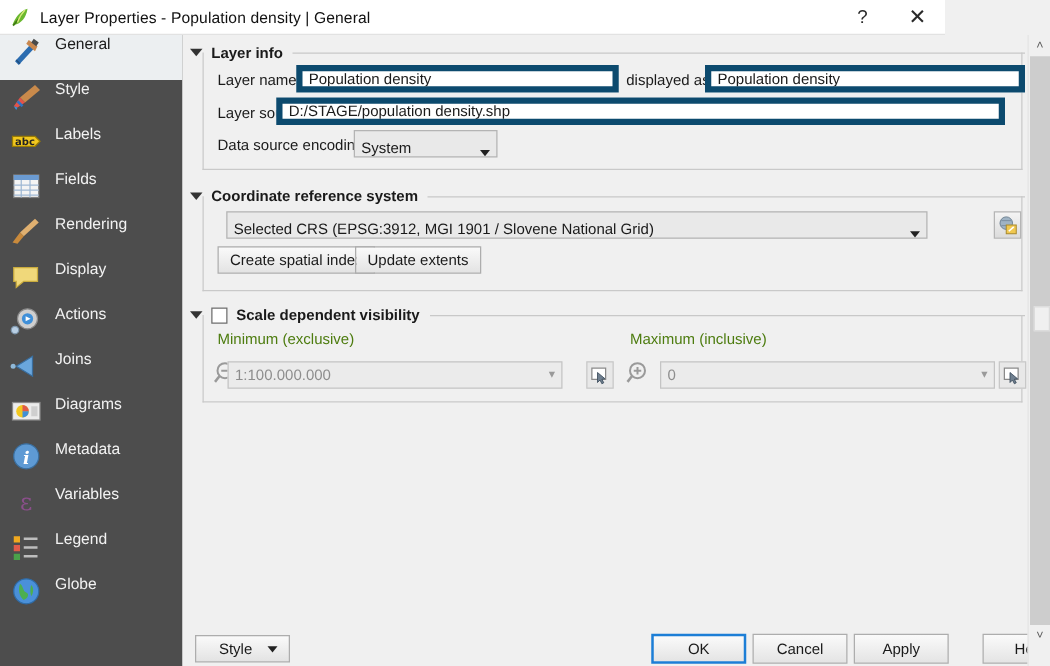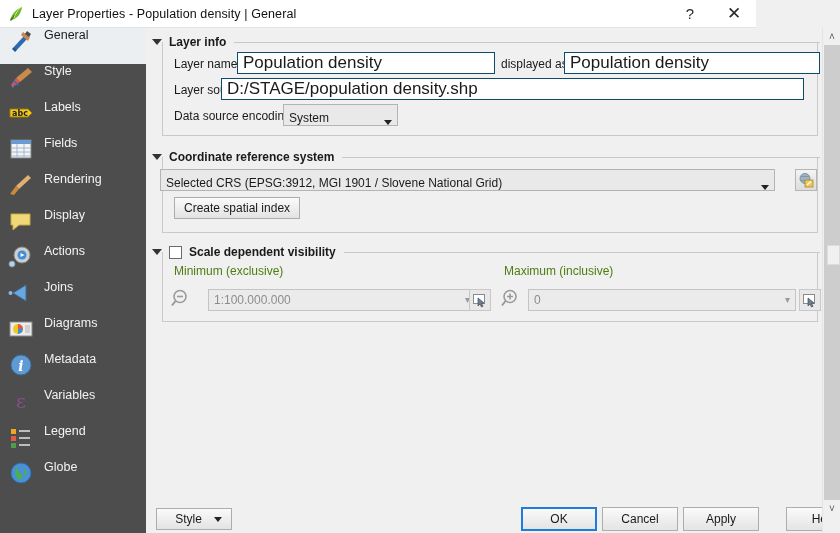--- a/index.html
+++ b/index.html
@@ -108,24 +108,24 @@
     left: 10px; right: 2px;
     border: 1px solid #c9c9c9;
     border-top: none;
     background: transparent;
   }
 
   .lbl { font-size: 12px; color: #1a1a1a; white-space: nowrap; }
   .lbl.dim { color: #4d7c0f; }
 
   .field {
-    border: 1px solid #0c4a6e;
+    border: 5px solid #0c4a6e;
     background: #ffffff;
     height: 22px;
-    font-size: 17px;
+    font-size: 12px;
     color: #1a1a1a;
     padding: 0 5px;
     display: flex; align-items: center;
     font-family: "Liberation Sans", sans-serif;
     white-space: nowrap; overflow: hidden;
   }
 
   .combo {
     border: 1px solid #a6a6a6;
     background: linear-gradient(#fbfbfb,#e6e6e6);
@@ -442,36 +442,37 @@
     </div>
 
     <div class="group" style="left:6px; top:121px; width:668px;">
       <div class="group-head">
         <span class="tri"></span>
         <span class="grp-title">Coordinate reference system</span>
         <span class="grp-line"></span>
       </div>
       <div class="grp-box" style="top:8px; height:76px;"></div>
 
-      <div class="combo flat" style="position:absolute; left:8px; top:20px; width:615px;">
+      <div class="combo flat" style="position:absolute; left:29px; top:20px; width:561px;">
         <span>Selected CRS (EPSG:3912, MGI 1901 / Slovene National Grid)</span>
         <span class="arrow"></span>
       </div>
       <div class="btn tool" style="position:absolute; left:643px; top:20px;">
         <span style="width:16px;height:16px;display:block;">
           <svg class="ico-svg" viewBox="0 0 16 16">
             <circle cx="7" cy="6.5" r="5" fill="#9fb3c4" stroke="#6f8394" stroke-width="0.8"></circle>
             <path d="M3 4.5 H11 M3 8.5 H11" stroke="#6f8394" stroke-width="0.6"></path>
             <rect x="7" y="8" width="8" height="7" fill="#f0c850" stroke="#a8892c" stroke-width="0.8"></rect>
             <path d="M9 13 L13 9.5" stroke="#fff" stroke-width="1.3"></path>
           </svg>
         </span>
       </div>
 
       <div class="btn" style="position:absolute; left:22px; top:48px;">Create spatial index</div>
+      <div class="btn" style="position:absolute; left:132px; top:48px;">Update extents</div>
     </div>
 
     <div class="group" style="left:6px; top:216px; width:668px;">
       <div class="group-head">
         <span class="tri"></span>
         <span class="chk"></span>
         <span class="grp-title">Scale dependent visibility</span>
         <span class="grp-line"></span>
       </div>
       <div class="grp-box" style="top:8px; height:70px;"></div>
@@ -479,21 +480,21 @@
       <div class="lbl dim" style="position:absolute; left:22px; top:20px;">Minimum (exclusive)</div>
       <div class="lbl dim" style="position:absolute; left:352px; top:20px;">Maximum (inclusive)</div>
 
       <span style="position:absolute; left:18px; top:44px; width:22px; height:22px;">
         <svg class="ico-svg" viewBox="0 0 22 22">
           <circle cx="10" cy="8.5" r="6" fill="none" stroke="#9a9a9a" stroke-width="1.6"></circle>
           <path d="M7 8.5 H13" stroke="#9a9a9a" stroke-width="1.6"></path>
           <path d="M5.5 13 L2 17.5" stroke="#9a9a9a" stroke-width="2"></path>
         </svg>
       </span>
-      <div class="combo disabled" style="position:absolute; left:56px; top:45px; width:268px;">
+      <div class="combo disabled" style="position:absolute; left:30px; top:45px; width:268px;">
         <span>1:100.000.000</span>
         <span class="arrow2">▾</span>
       </div>
       <div class="btn tool disabled" style="position:absolute; left:317px; top:45px;">
         <span style="width:16px;height:16px;display:block;">
           <svg class="ico-svg" viewBox="0 0 16 16">
             <rect x="1.5" y="2.5" width="11" height="9" fill="#fff" stroke="#8a8a8a" stroke-width="1"></rect>
             <path d="M6 6 L6 14 L8 12 L9.5 15 L11 14.2 L9.5 11.4 L12 11 Z" fill="#6f7f8f" stroke="#3f4f5f" stroke-width="0.7"></path>
           </svg>
         </span>

